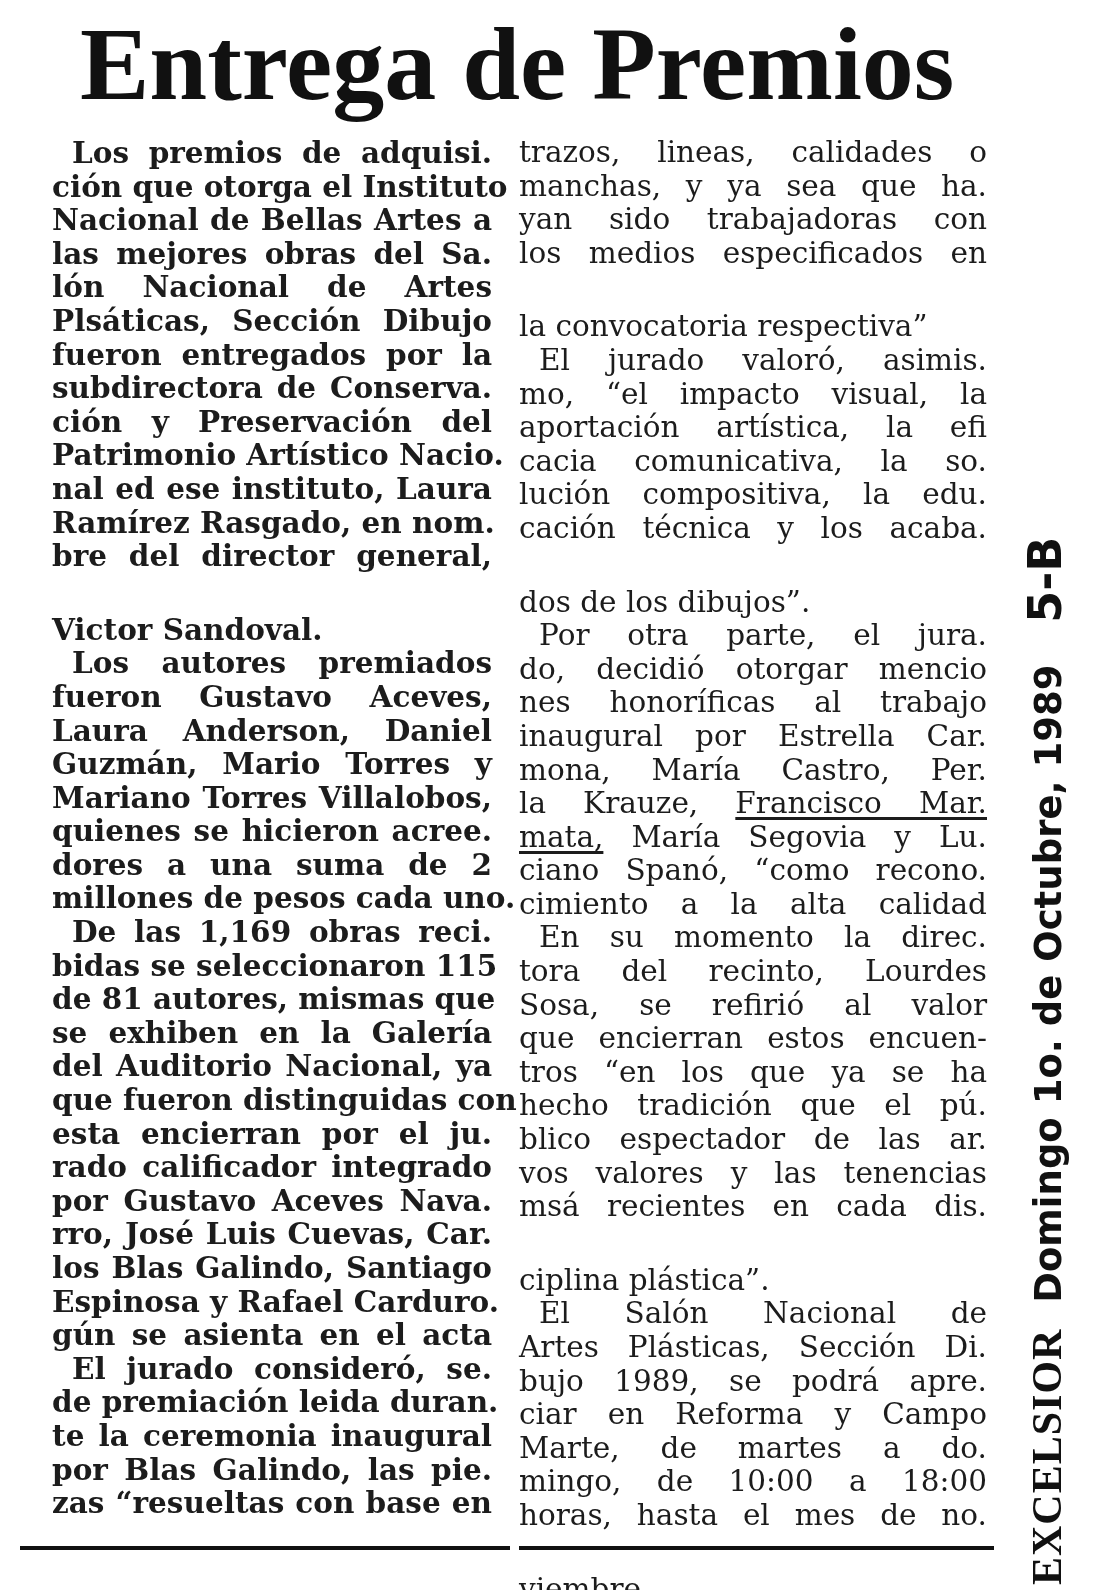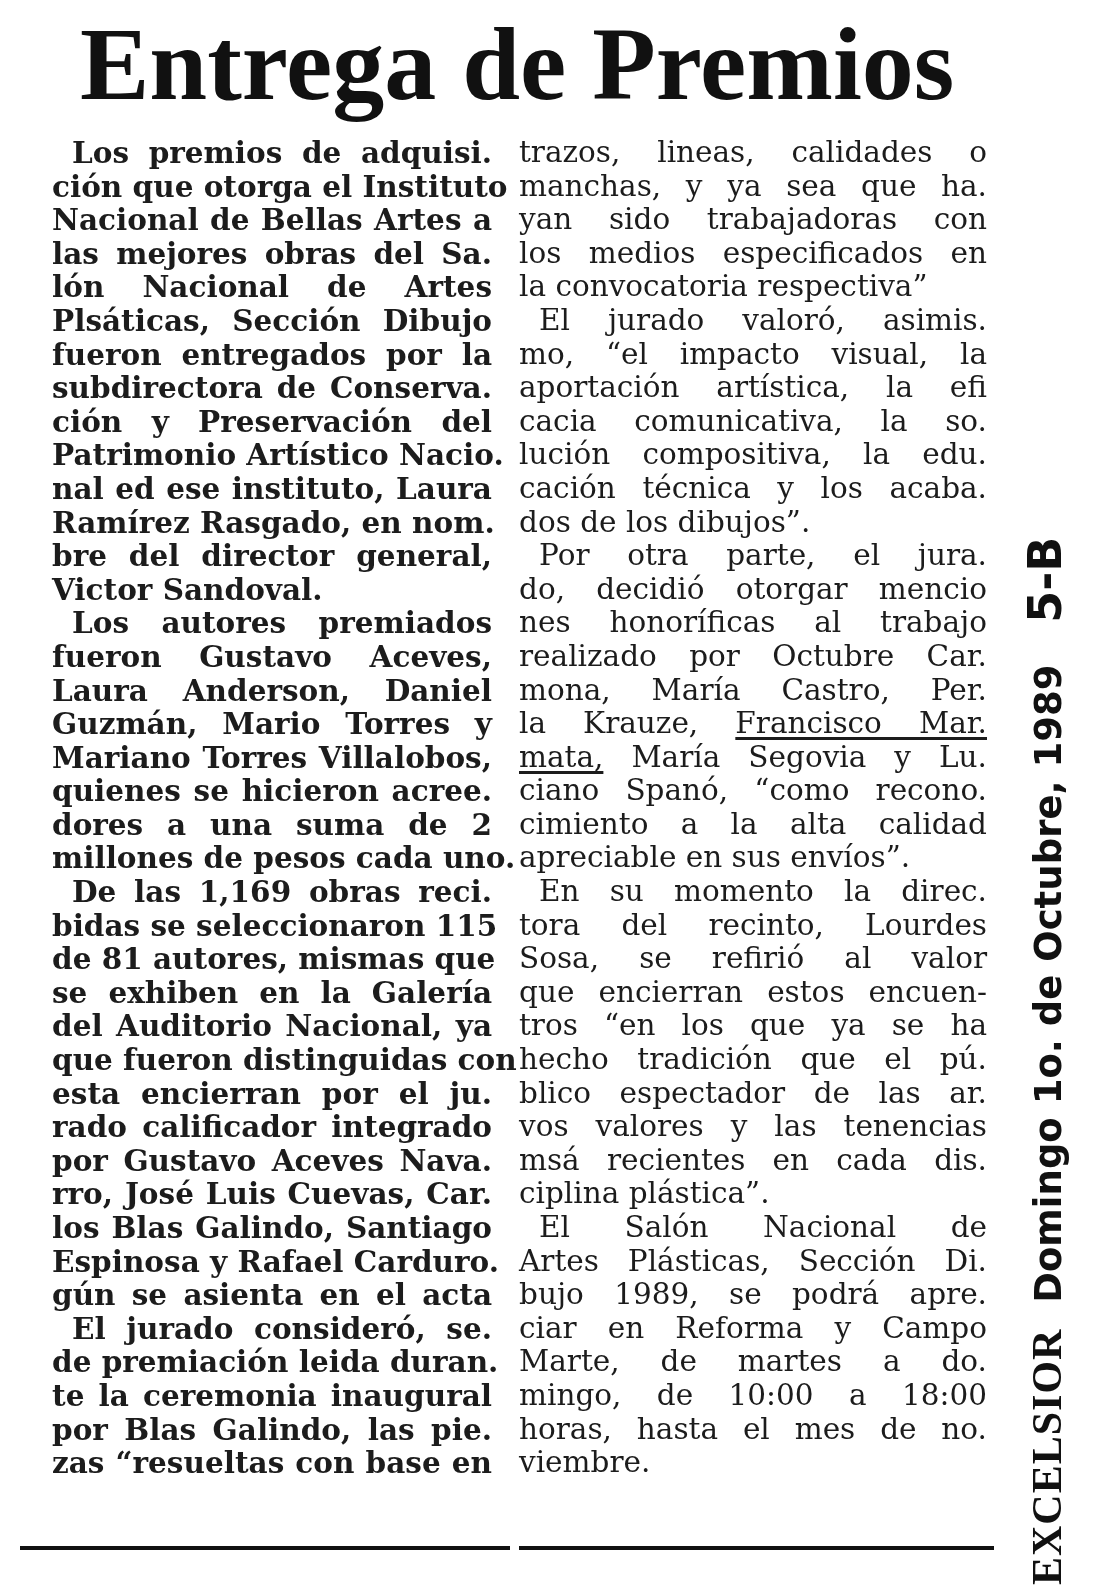--- a/index.html
+++ b/index.html
@@ -18,21 +18,21 @@
       position: absolute; top: 136px;
       font-size: 29.5px; line-height: 33.6px; color: #1c1c1c;
     }
     .col.left { left: 52px; width: 440px; font-weight: bold; }
     .col.right { left: 519px; width: 468px; }
     .line {
       display: block; height: 33.6px; white-space: nowrap;
       text-align: justify; text-align-last: justify;
     }
     .line.indent { padding-left: 20px; }
-    .line.last { text-align-last: left; }
+    .line.last { text-align-last: left; margin-top: 40px; }
     .underline-seg { text-decoration: underline; text-decoration-thickness: 3px; text-underline-offset: 4px; }
     .rule {
       position: absolute; height: 4px; background: #111; top: 1546px;
     }
     .rule.left { left: 20px; width: 490px; }
     .rule.right { left: 519px; width: 475px; }
     .dateline {
       position: absolute; left: 1015px; top: 1585px;
       transform-origin: left top; transform: rotate(-90deg);
       white-space: nowrap; height: 60px; line-height: 60px;
@@ -101,27 +101,26 @@
     <span class="line indent">El jurado valoró, asimis.</span>
     <span class="line">mo, “el impacto visual, la</span>
     <span class="line">aportación artística, la efi</span>
     <span class="line">cacia comunicativa, la so.</span>
     <span class="line">lución compositiva, la edu.</span>
     <span class="line">cación técnica y los acaba.</span>
     <span class="line last">dos de los dibujos”.</span>
     <span class="line indent">Por otra parte, el jura.</span>
     <span class="line">do, decidió otorgar mencio</span>
     <span class="line">nes honoríficas al trabajo</span>
-    <span class="line">realizado por Octubre Car.</span>
+    <span class="line">inaugural por Estrella Car.</span>
     <span class="line">mona, María Castro, Per.</span>
     <span class="line">la Krauze, <span class="underline-seg">Francisco Mar.</span></span>
     <span class="line"><span class="underline-seg">mata,</span> María Segovia y Lu.</span>
     <span class="line">ciano Spanó, “como recono.</span>
     <span class="line">cimiento a la alta calidad</span>
-    <span class="line last">apreciable en sus envíos”.</span>
     <span class="line indent">En su momento la direc.</span>
     <span class="line">tora del recinto, Lourdes</span>
     <span class="line">Sosa, se refirió al valor</span>
     <span class="line">que encierran estos encuen-</span>
     <span class="line">tros “en los que ya se ha</span>
     <span class="line">hecho tradición que el pú.</span>
     <span class="line">blico espectador de las ar.</span>
     <span class="line">vos valores y las tenencias</span>
     <span class="line">msá recientes en cada dis.</span>
     <span class="line last">ciplina plástica”.</span>

